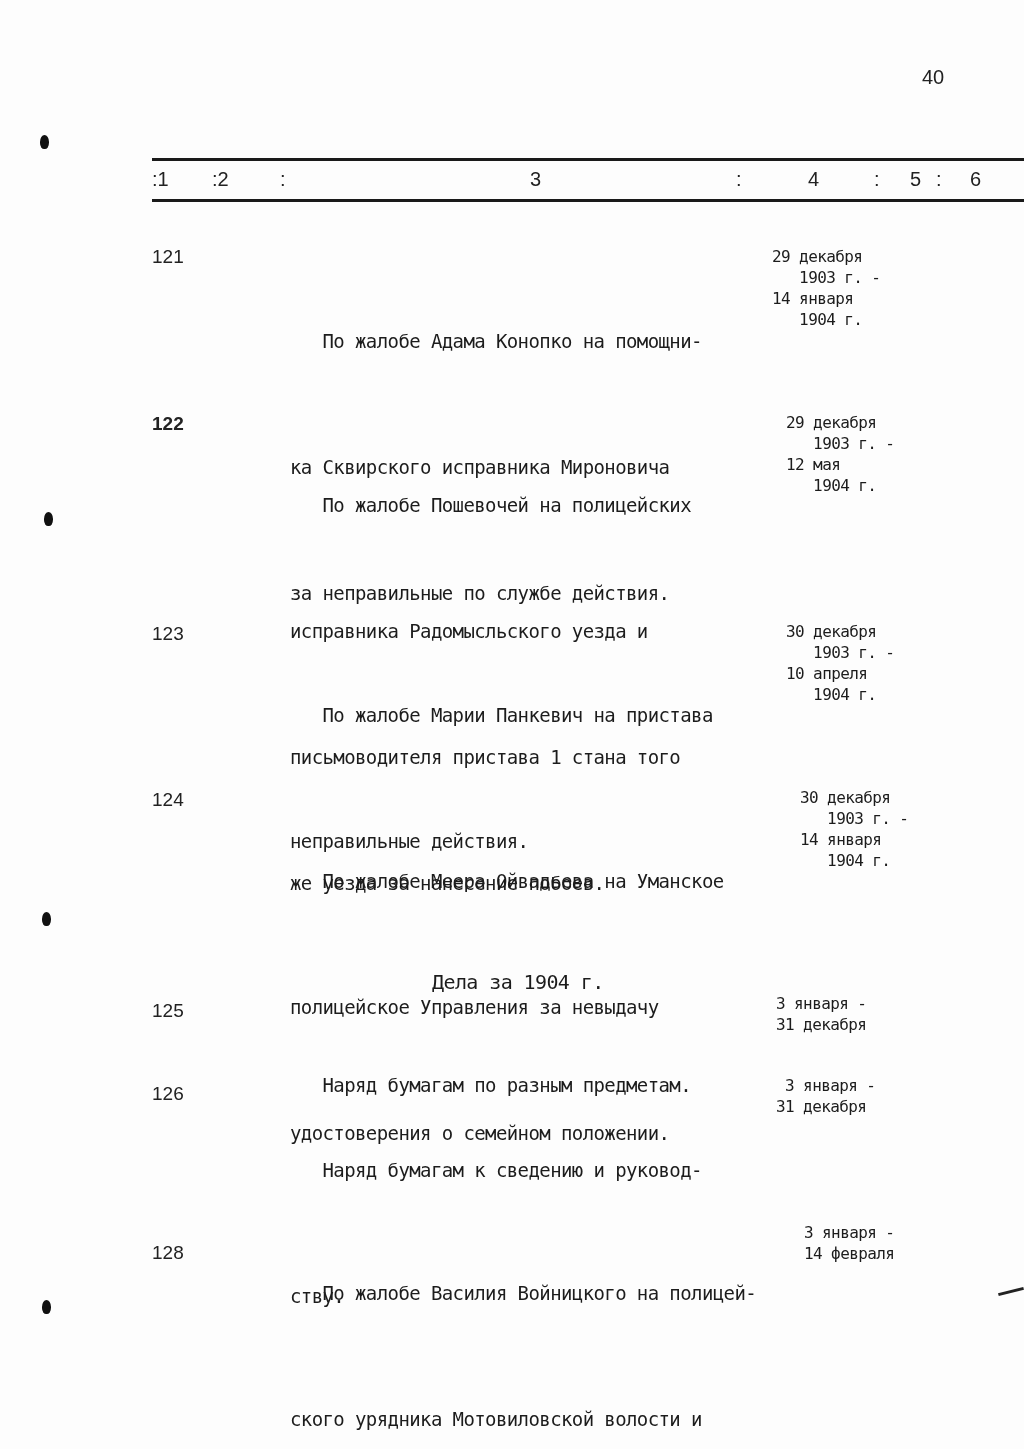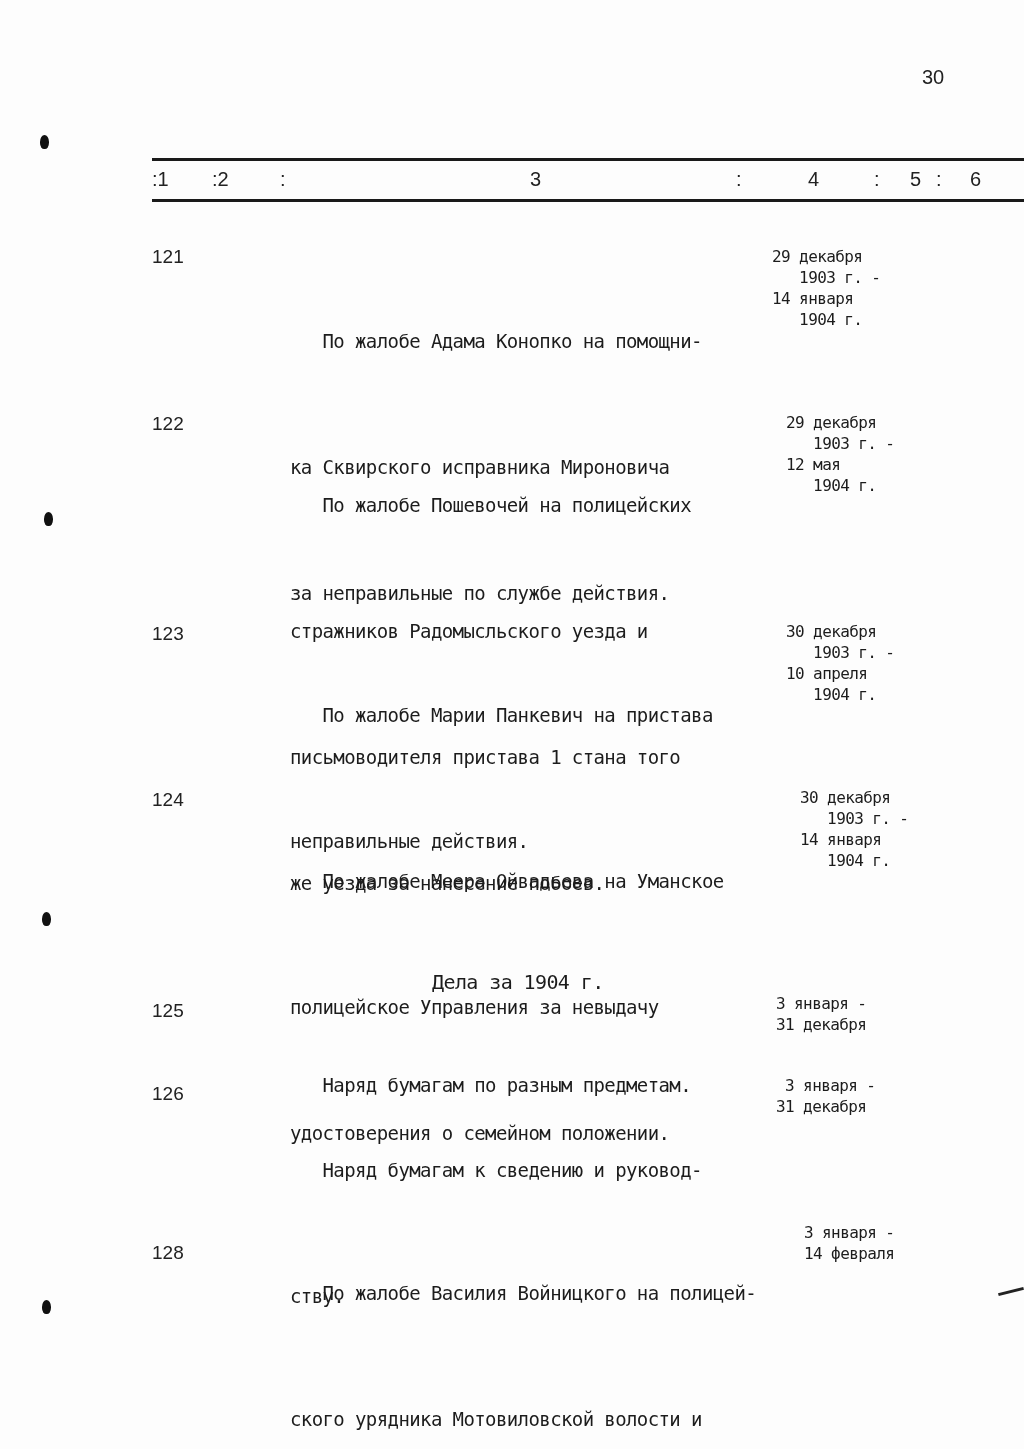--- a/index.html
+++ b/index.html
@@ -44,21 +44,21 @@
     .margin-mark {
       position: absolute; left: 998px; top: 1290px; width: 26px; height: 3px;
       background: #222; transform: rotate(-14deg);
     }
   </style>
 </head>
 <body>
 
 <div>
 
-  <div class="page-number">30</div>
+  <div class="page-number">40</div>
 
   <div class="punch-hole" style="left:40px; top:135px;"></div>
   <div class="punch-hole" style="left:44px; top:512px;"></div>
   <div class="punch-hole" style="left:42px; top:912px;"></div>
   <div class="punch-hole" style="left:42px; top:1300px;"></div>
 
   <div class="rule rule-top"></div>
   <div class="header-row">
     <span style="left:152px;">:1</span>
     <span style="left:212px;">:2</span>
@@ -80,24 +80,24 @@
       <div>ка Сквирского исправника Мироновича</div>
       <div>за неправильные по службе действия.</div>
     </div>
     <div class="entry-dates" style="left:772px; top:246px;">29 декабря
    1903 г. -
 14 января
    1904 г.</div>
   </div>
 
   <div>
-    <div class="entry-num" style="top:413px;">122</div>
+    <div class="entry-num" style="top:413px;font-weight:bold;">122</div>
     <div class="entry-text" style="top:400px;">
       <div>   По жалобе Пошевочей на полицейских</div>
-      <div>стражников Радомысльского уезда и</div>
+      <div>исправника Радомысльского уезда и</div>
       <div>письмоводителя пристава 1 стана того</div>
       <div>же уезда за нанесение побоев.</div>
     </div>
     <div class="entry-dates" style="left:786px; top:412px;">29 декабря
    1903 г. -
 12 мая
    1904 г.</div>
   </div>
 
   <div>

